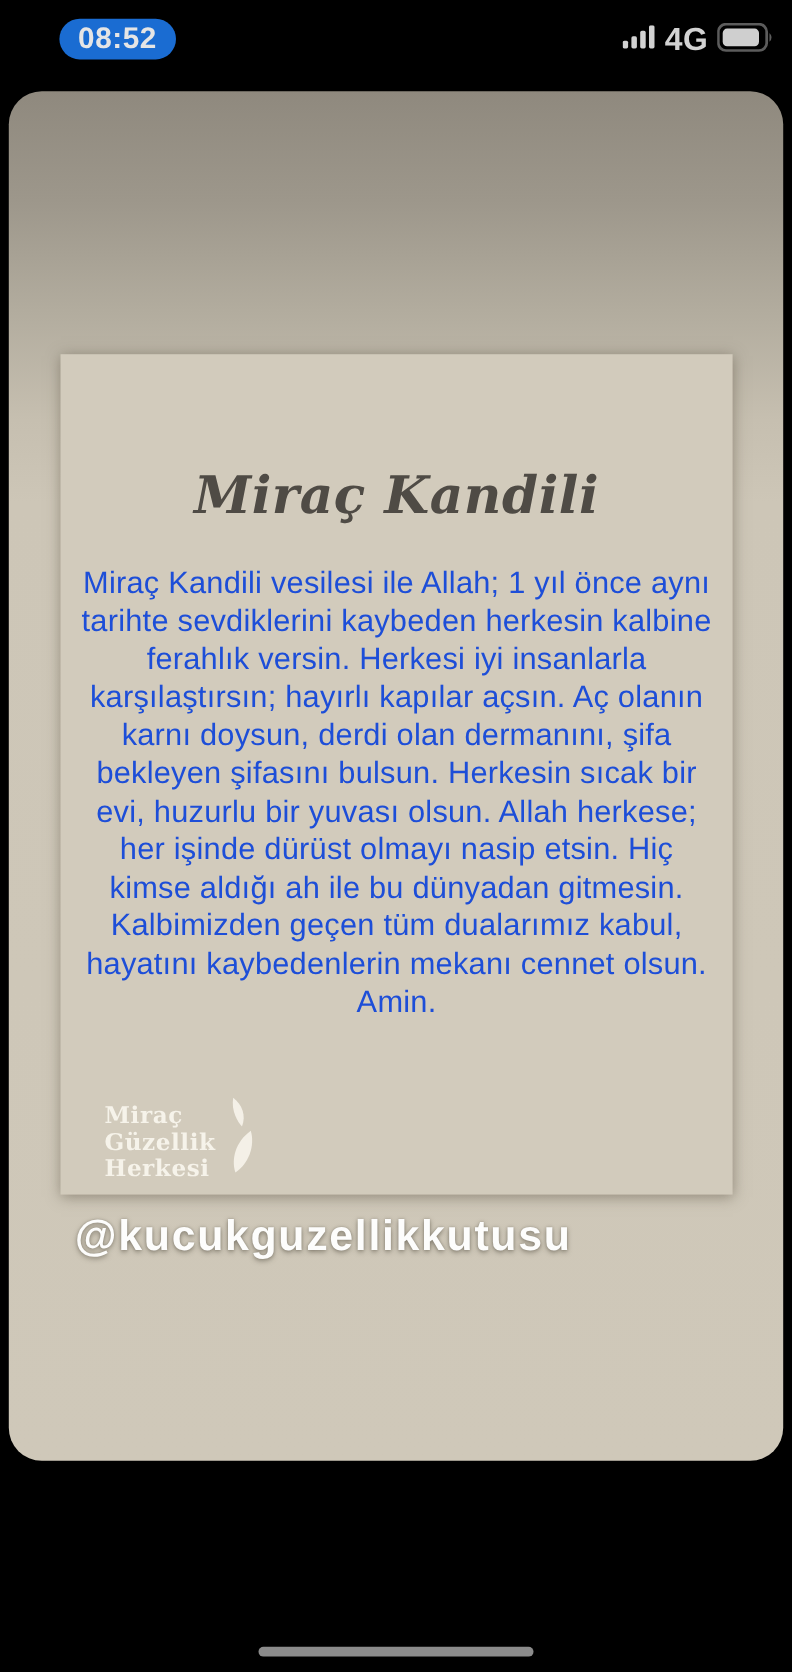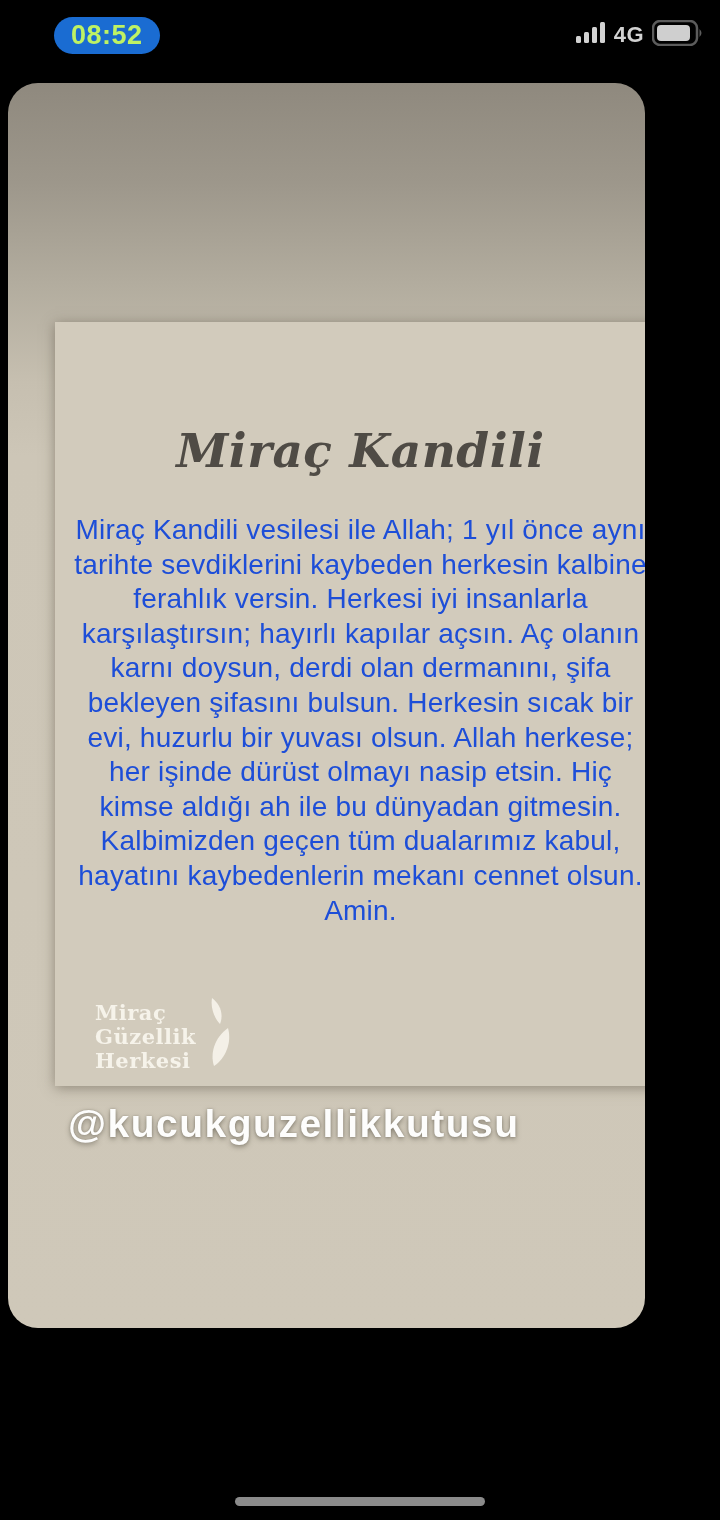--- a/index.html
+++ b/index.html
@@ -31,46 +31,46 @@
     min-width: 96px;
     padding: 0 17px;
     background: #1a6cd2;
     border-radius: 19px;
     display: flex;
     align-items: center;
     justify-content: center;
     box-sizing: border-box;
   }
   .time-pill span {
-    color: #bef264;
+    color: #e5e5e5;
     font-size: 27px;
     font-weight: bold;
     letter-spacing: 0.5px;
   }
   .status-right {
     position: absolute;
     right: 16px;
     top: 20px;
     display: flex;
     align-items: center;
     gap: 8px;
   }
   .network-label {
     color: #d2d2d2;
-    font-size: 22px;
+    font-size: 29px;
     font-weight: bold;
     letter-spacing: 0.5px;
   }
 
   
   .story {
     position: absolute;
     left: 8px;
     top: 83px;
-    width: 637px;
+    width: 704px;
     height: 1245px;
     border-radius: 30px;
     background: linear-gradient(180deg,
       #8f897e 0%,
       #9d978b 8%,
       #b2ac9e 16%,
       #c6bfb0 24%,
       #cdc6b7 30%,
       #cfc8b9 100%);
     overflow: hidden;

